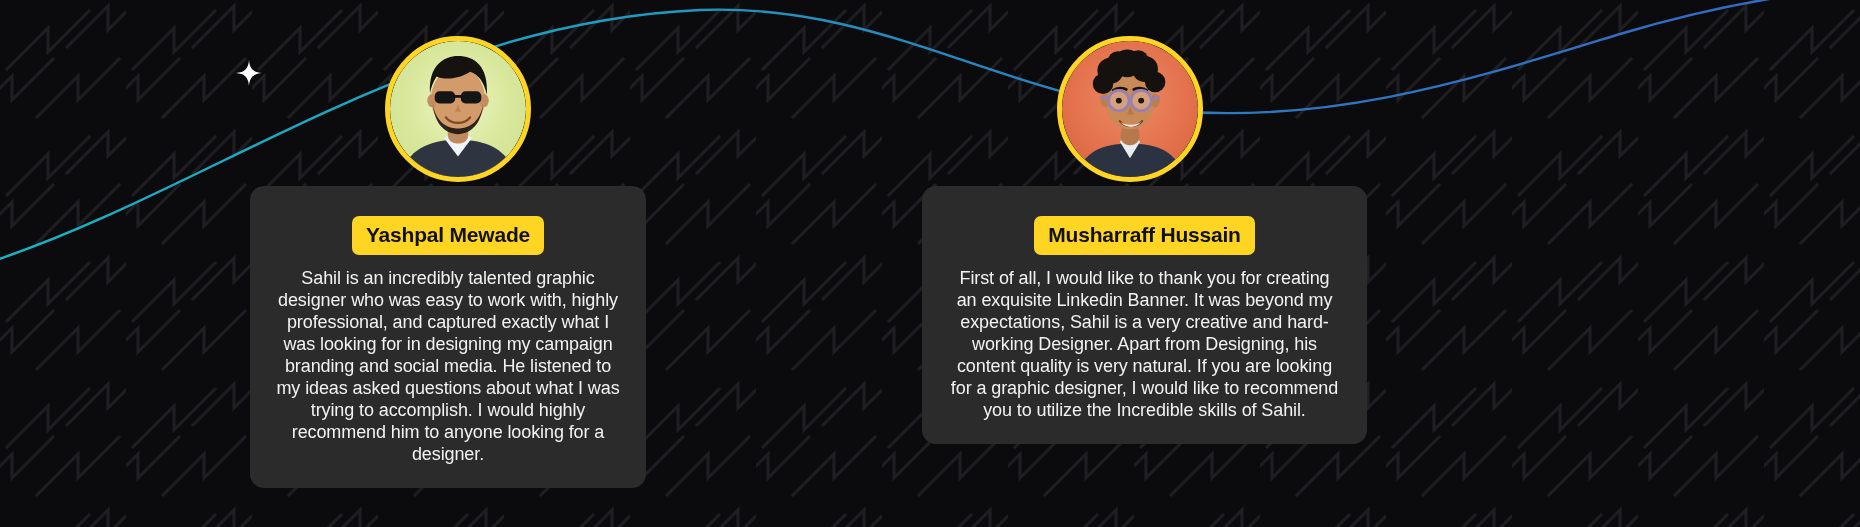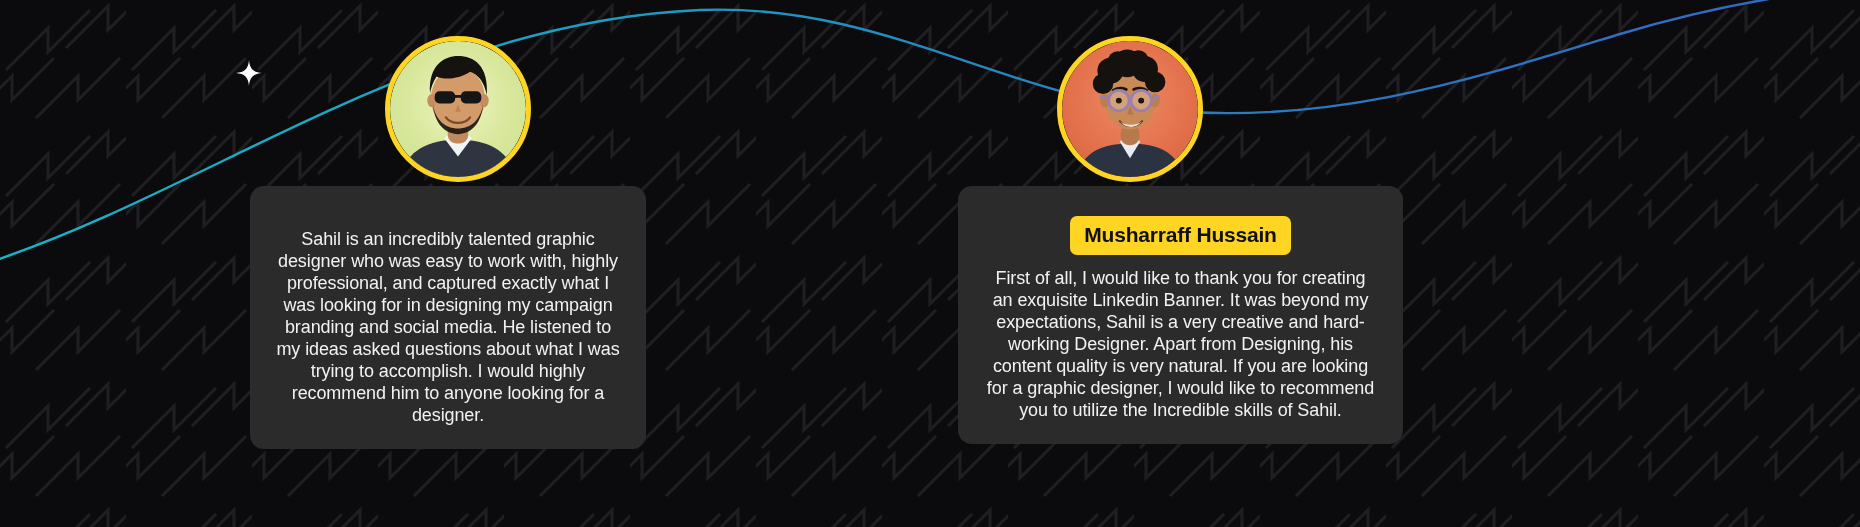--- a/index.html
+++ b/index.html
@@ -60,21 +60,21 @@
   
   .card {
     position: absolute;
     z-index: 2;
     background: #2b2b2b;
     border-radius: 14px;
     padding: 30px 26px 22px;
     text-align: center;
   }
   #card-1 { left: 250px; top: 186px; width: 396px; }
-  #card-2 { left: 922px; top: 186px; width: 445px; margin-left: 36px; }
+  #card-2 { left: 922px; top: 186px; width: 445px; }
 
   .name-badge {
     display: inline-block;
     background: #FFD524;
     color: #111111;
     font-weight: bold;
     font-size: 21px;
     letter-spacing: -0.2px;
     line-height: 1;
     padding: 8px 14px 10px;
@@ -220,20 +220,21 @@
         <circle cx="85" cy="64" r="3.2" fill="#1d140e"></circle>
 
         <path d="M73 70 L70 79 L77 79 Z" fill="#b4784b"></path>
         <path d="M62 86 C68 93, 80 93, 86 86" fill="none" stroke="#7a452a" stroke-width="2.4" stroke-linecap="round"></path>
         <path d="M63 87 C69 91, 79 91, 85 87 C79 94, 69 94, 63 87 Z" fill="#f0e2da"></path>
       </g>
     </svg>
   </div>
 
   <div class="card" id="card-1">
+    <div class="name-badge">Yashpal Mewade</div>
     <p class="quote">Sahil is an incredibly talented graphic designer who was easy to work with, highly professional, and captured exactly what I was looking for in designing my campaign branding and social media. He listened to my ideas asked questions about what I was trying to accomplish. I would highly recommend him to anyone looking for a designer.</p>
   </div>
 
   <div class="card" id="card-2">
     <div class="name-badge">Musharraff Hussain</div>
     <p class="quote">First of all, I would like to thank you for creating an exquisite Linkedin Banner. It was beyond my expectations, Sahil is a very creative and hard-working Designer. Apart from Designing, his content quality is very natural. If you are looking for a graphic designer, I would like to recommend you to utilize the Incredible skills of Sahil.</p>
   </div>
 
 </div>
 

